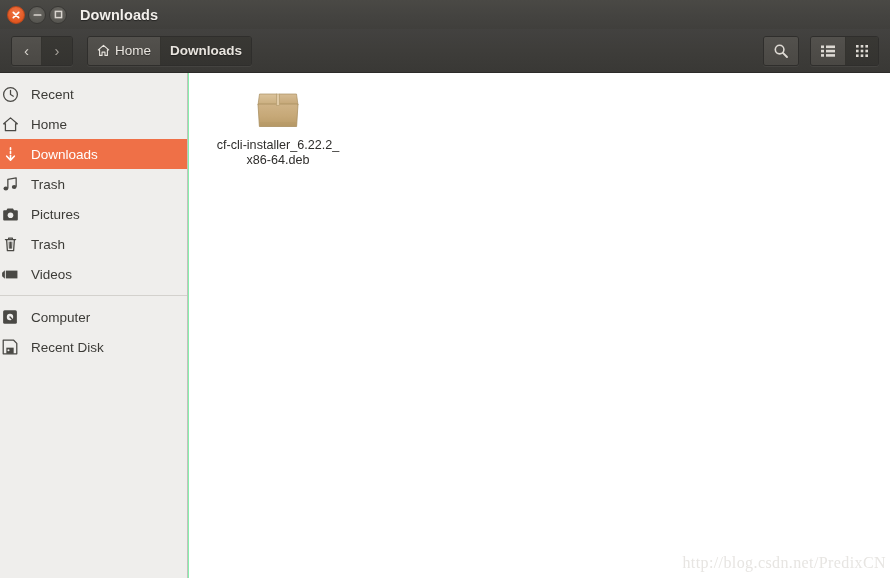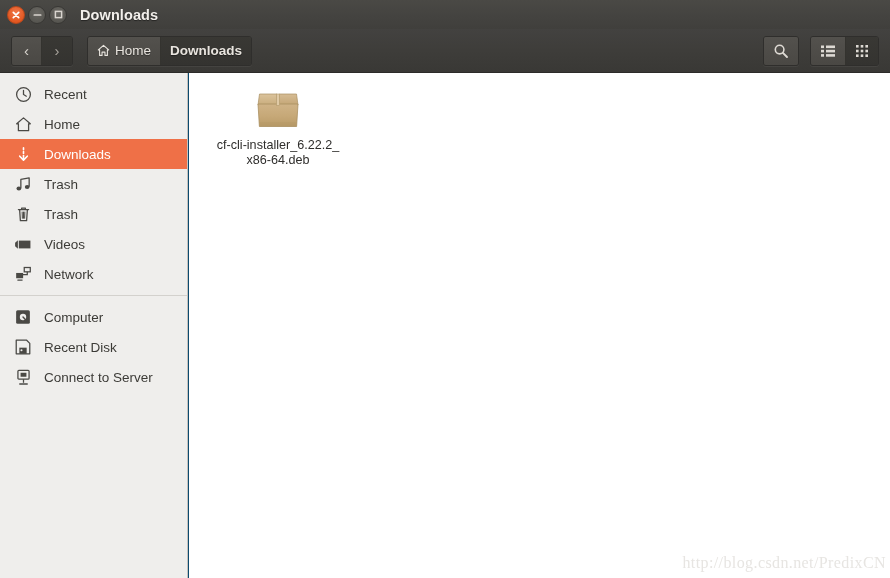--- a/index.html
+++ b/index.html
@@ -13,21 +13,21 @@
     overflow: hidden;
     font-family: "Liberation Sans", sans-serif;
     -webkit-font-smoothing: antialiased;
   }
 
   .window {
     position: relative;
     width: 890px;
     height: 578px;
     overflow: hidden;
-    background: #0c4a6e;
+    background: #86efac;
   }
 
   
   .titlebar {
     position: absolute;
     top: 0; left: 0;
     width: 890px;
     height: 29px;
     background: linear-gradient(to bottom, #4a4945 0%, #444340 55%, #403f3c 100%);
     display: flex;
@@ -146,21 +146,20 @@
     background: #efeeec;
     border-right: 1px solid #c3c1bd;
     box-sizing: border-box;
     padding-top: 6px;
     overflow: hidden;
   }
   .side-item {
     height: 30px;
     display: flex;
     align-items: center;
-    padding-left: 13px;
     box-sizing: border-box;
     color: #3c3b37;
     font-size: 13.5px;
   }
   .side-item .sicon {
     width: 20px;
     margin-right: 11px;
     display: flex;
     align-items: center;
     justify-content: center;
@@ -352,20 +351,29 @@
       <span class="sicon">
         <svg width="17" height="17" viewBox="0 0 18 18">
           <path d="M6.2 13 L6.2 3.6 L15 2 L15 11.4" fill="none" stroke="#4a4945" stroke-width="1.35" stroke-linejoin="round"></path>
           <ellipse cx="4.1" cy="13.3" rx="2.5" ry="2.1" fill="#4a4945"></ellipse>
           <ellipse cx="12.9" cy="11.7" rx="2.5" ry="2.1" fill="#4a4945"></ellipse>
         </svg>
       </span>
       <span>Trash</span>
     </div>
 
+    <div class="side-item">
+      <span class="sicon">
+        <svg width="17" height="15" viewBox="0 0 18 16">
+          <path d="M1.2 4.4 C1.2 3.8 1.6 3.4 2.2 3.4 L4.6 3.4 L5.8 1.6 L11.6 1.6 L12.8 3.4 L15.8 3.4 C16.4 3.4 16.8 3.8 16.8 4.4 L16.8 13.4 C16.8 14 16.4 14.4 15.8 14.4 L2.2 14.4 C1.6 14.4 1.2 14 1.2 13.4 Z" fill="#4a4945"></path>
+          <circle cx="9" cy="8.8" r="3" fill="#efeeec"></circle>
+        </svg>
+      </span>
+      <span>Pictures</span>
+    </div>
 
     <div class="side-item">
       <span class="sicon">
         <svg width="15" height="17" viewBox="0 0 14 18">
           <path d="M1.6 3.8 L12.4 3.8" stroke="#4a4945" stroke-width="1.35" stroke-linecap="round"></path>
           <path d="M5 3.8 L5 2.2 L9 2.2 L9 3.8" fill="none" stroke="#4a4945" stroke-width="1.35" stroke-linejoin="round"></path>
           <path d="M2.9 3.8 L3.7 15.6 L10.3 15.6 L11.1 3.8" fill="none" stroke="#4a4945" stroke-width="1.35" stroke-linejoin="round"></path>
           <path d="M5.6 6.4 L5.8 13 M7 6.4 L7 13 M8.4 6.4 L8.2 13" stroke="#4a4945" stroke-width="1.05" stroke-linecap="round"></path>
         </svg>
       </span>
@@ -375,31 +383,20 @@
     <div class="side-item">
       <span class="sicon">
         <svg width="18" height="13" viewBox="0 0 19 14">
           <path d="M1 5 L1 9 L4 11.6 L4 2.4 Z" fill="#4a4945"></path>
           <rect x="5" y="2.8" width="12.5" height="8.4" fill="#4a4945"></rect>
         </svg>
       </span>
       <span>Videos</span>
     </div>
 
-    <div class="side-item">
-      <span class="sicon">
-        <svg width="17" height="16" viewBox="0 0 18 17">
-          <rect x="1.2" y="7.4" width="7.4" height="5.6" fill="#4a4945"></rect>
-          <rect x="9.8" y="1.6" width="6.4" height="4.6" fill="none" stroke="#4a4945" stroke-width="1.35"></rect>
-          <path d="M13 6.2 L13 9.2 L5 9.2" fill="none" stroke="#4a4945" stroke-width="1.35"></path>
-          <path d="M3 15 L7.5 15" stroke="#4a4945" stroke-width="1.35" stroke-linecap="round"></path>
-        </svg>
-      </span>
-      <span>Network</span>
-    </div>
 
     <div class="side-sep"></div>
 
     <div class="side-item">
       <span class="sicon">
         <svg width="16" height="16" viewBox="0 0 17 17">
           <rect x="1.2" y="1.2" width="14.6" height="14.6" rx="1.6" fill="#4a4945"></rect>
           <circle cx="8.5" cy="8.5" r="3.4" fill="#efeeec"></circle>
           <path d="M8.5 8.5 L13.2 13.6" stroke="#4a4945" stroke-width="1.5" stroke-linecap="round"></path>
         </svg>
@@ -411,31 +408,20 @@
       <span class="sicon">
         <svg width="16" height="16" viewBox="0 0 17 17">
           <path d="M1.3 1.3 L12.4 1.3 L15.7 4.6 L15.7 15.7 L1.3 15.7 Z" fill="none" stroke="#4a4945" stroke-width="1.35" stroke-linejoin="round"></path>
           <rect x="4.6" y="9.2" width="7.8" height="6.5" fill="#4a4945"></rect>
           <circle cx="6.9" cy="12" r="1.1" fill="#efeeec"></circle>
         </svg>
       </span>
       <span>Recent Disk</span>
     </div>
 
-    <div class="side-item">
-      <span class="sicon">
-        <svg width="15" height="17" viewBox="0 0 15 18">
-          <rect x="1.6" y="1.4" width="11.8" height="9.4" rx="1" fill="none" stroke="#4a4945" stroke-width="1.35"></rect>
-          <rect x="4.4" y="4" width="6.2" height="4.2" fill="#4a4945"></rect>
-          <path d="M7.5 10.8 L7.5 14.6" stroke="#4a4945" stroke-width="1.35"></path>
-          <path d="M3.6 15.9 L11.4 15.9" stroke="#4a4945" stroke-width="1.6" stroke-linecap="round"></path>
-        </svg>
-      </span>
-      <span>Connect to Server</span>
-    </div>
 
   </div>
 
   <div class="content">
 
     <div class="file-item">
       <div class="file-icon">
         <svg width="48" height="46" viewBox="0 0 48 46">
           <defs>
             <linearGradient id="boxBody" x1="0" y1="0" x2="0" y2="1">

